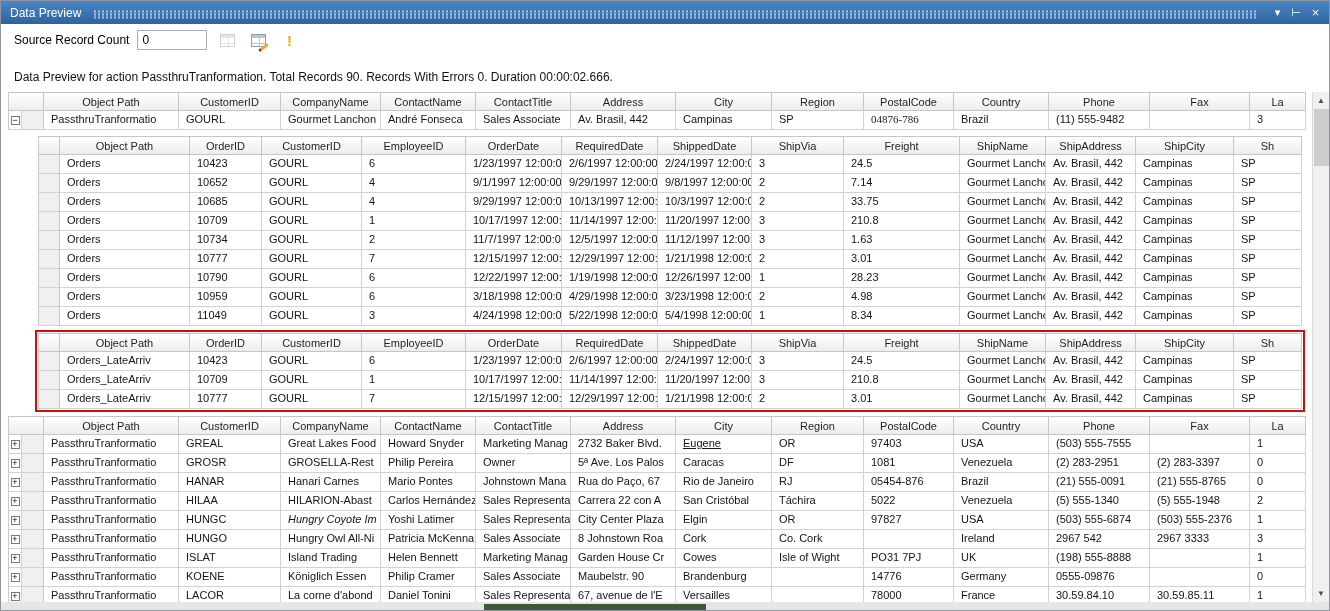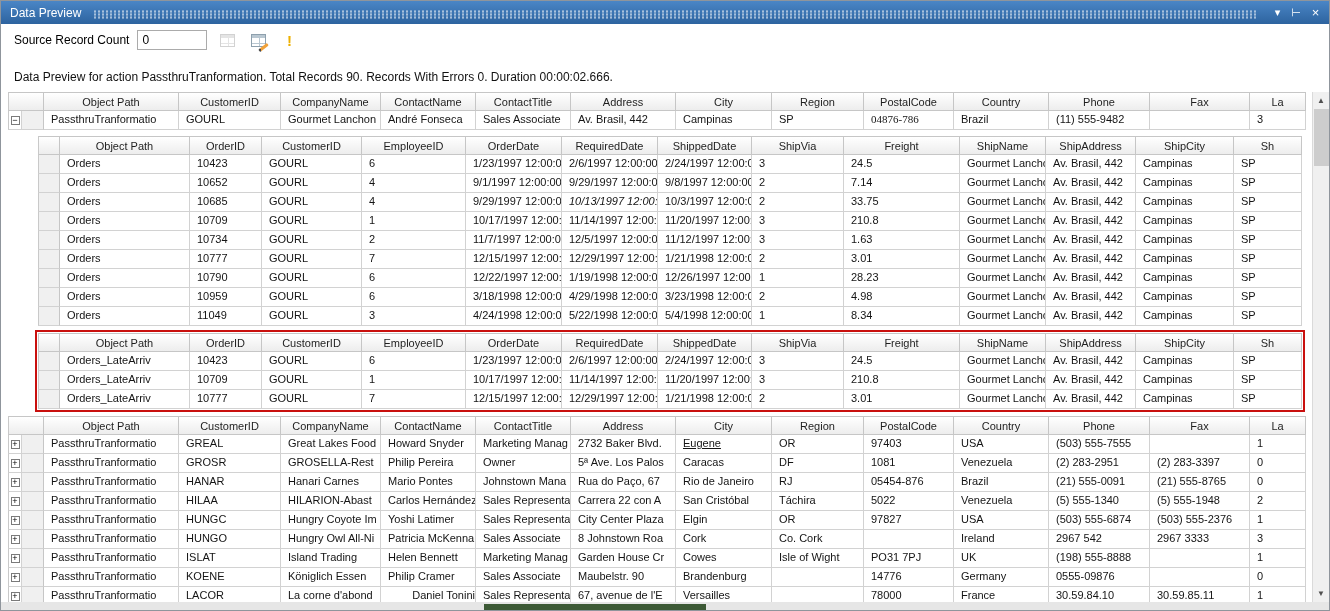--- a/index.html
+++ b/index.html
@@ -177,21 +177,21 @@
             <div class="td cell" style="width: 98px;">Campinas</div>
             <div class="td cell" style="width: 68px;">SP</div>
           </div>
           <div class="tr">
             <div class="td rowhdr" style="width: 22px;"></div>
             <div class="td cell" style="width: 130px;">Orders</div>
             <div class="td cell" style="width: 72px;">10685</div>
             <div class="td cell" style="width: 100px;">GOURL</div>
             <div class="td cell" style="width: 104px;">4</div>
             <div class="td cell" style="width: 96px;">9/29/1997 12:00:0</div>
-            <div class="td cell" style="width: 96px; font-style: italic;">10/13/1997 12:00:</div>
+            <div class="td cell" style="width: 96px;">10/13/1997 12:00:</div>
             <div class="td cell" style="width: 94px;">10/3/1997 12:00:0</div>
             <div class="td cell" style="width: 92px;">2</div>
             <div class="td cell" style="width: 116px;">33.75</div>
             <div class="td cell" style="width: 86px;">Gourmet Lanchon</div>
             <div class="td cell" style="width: 90px;">Av. Brasil, 442</div>
             <div class="td cell" style="width: 98px;">Campinas</div>
             <div class="td cell" style="width: 68px;">SP</div>
           </div>
           <div class="tr">
             <div class="td rowhdr" style="width: 22px;"></div>
@@ -453,21 +453,21 @@
             <div class="td cell" style="width: 100px;">(5) 555-1948</div>
             <div class="td cell" style="width: 56px;">2</div>
           </div>
           <div class="tr">
             <div class="td exp" style="width: 14px;">
               <div class="expbox">+</div>
             </div>
             <div class="td rowhdr" style="width: 22px;"></div>
             <div class="td cell" style="width: 135px;">PassthruTranformatio</div>
             <div class="td cell" style="width: 102px;">HUNGC</div>
-            <div class="td cell" style="width: 100px;">Hungry Coyote Im</div>
+            <div class="td cell" style="width: 100px; font-style: italic;">Hungry Coyote Im</div>
             <div class="td cell" style="width: 95px;">Yoshi Latimer</div>
             <div class="td cell" style="width: 95px;">Sales Representa</div>
             <div class="td cell" style="width: 105px;">City Center Plaza</div>
             <div class="td cell" style="width: 96px;">Elgin</div>
             <div class="td cell" style="width: 92px;">OR</div>
             <div class="td cell" style="width: 90px;">97827</div>
             <div class="td cell" style="width: 95px;">USA</div>
             <div class="td cell" style="width: 101px;">(503) 555-6874</div>
             <div class="td cell" style="width: 100px;">(503) 555-2376</div>
             <div class="td cell" style="width: 56px;">1</div>
@@ -530,21 +530,21 @@
             <div class="td cell" style="width: 56px;">0</div>
           </div>
           <div class="tr">
             <div class="td exp" style="width: 14px;">
               <div class="expbox">+</div>
             </div>
             <div class="td rowhdr" style="width: 22px;"></div>
             <div class="td cell" style="width: 135px;">PassthruTranformatio</div>
             <div class="td cell" style="width: 102px;">LACOR</div>
             <div class="td cell" style="width: 100px;">La corne d'abond</div>
-            <div class="td cell" style="width: 95px; text-align: right;">Daniel Tonini</div>
+            <div class="td cell" style="width: 95px;">Daniel Tonini</div>
             <div class="td cell" style="width: 95px;">Sales Representa</div>
             <div class="td cell" style="width: 105px;">67, avenue de l'E</div>
             <div class="td cell" style="width: 96px;">Versailles</div>
             <div class="td cell" style="width: 92px;"></div>
             <div class="td cell" style="width: 90px;">78000</div>
             <div class="td cell" style="width: 95px;">France</div>
             <div class="td cell" style="width: 101px;">30.59.84.10</div>
             <div class="td cell" style="width: 100px;">30.59.85.11</div>
             <div class="td cell" style="width: 56px;">1</div>
           </div>

